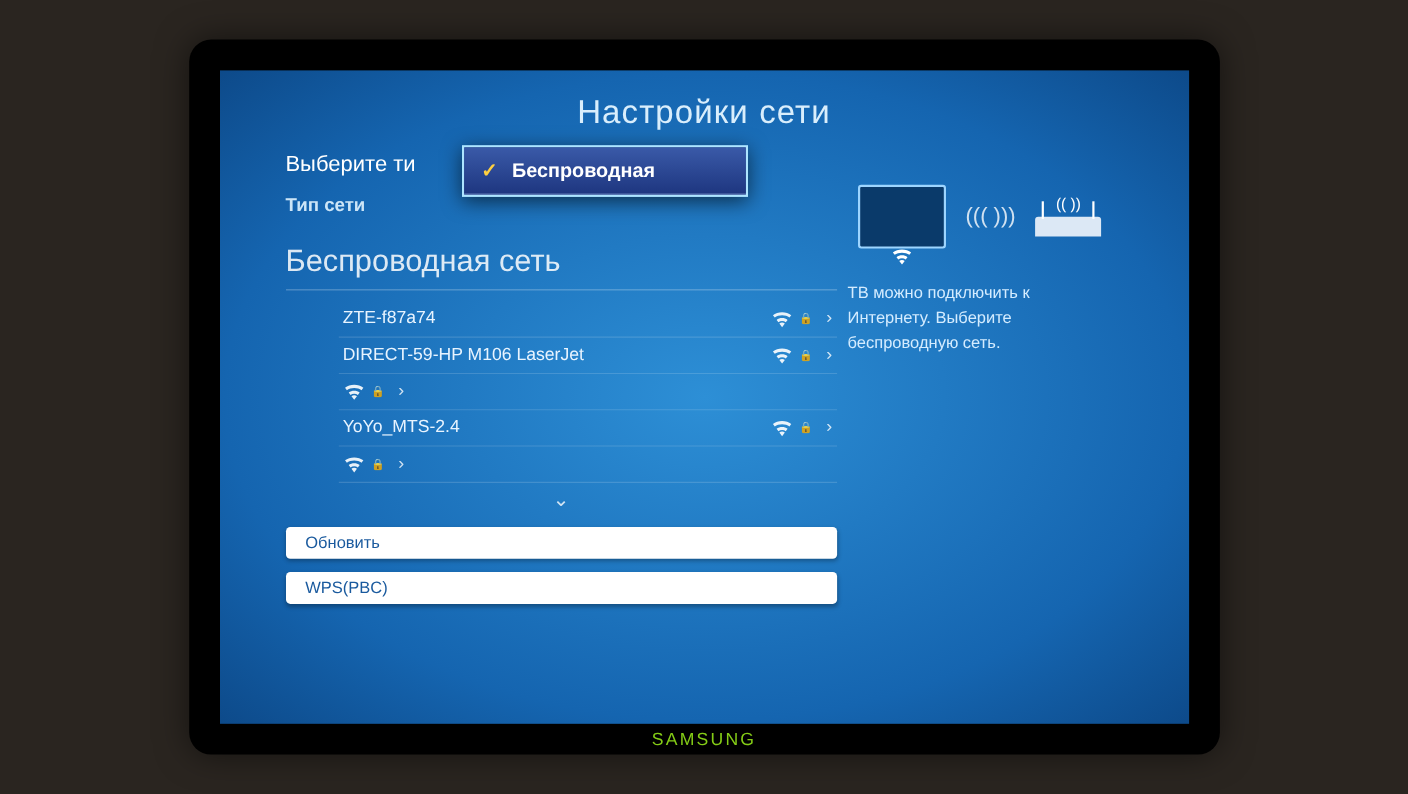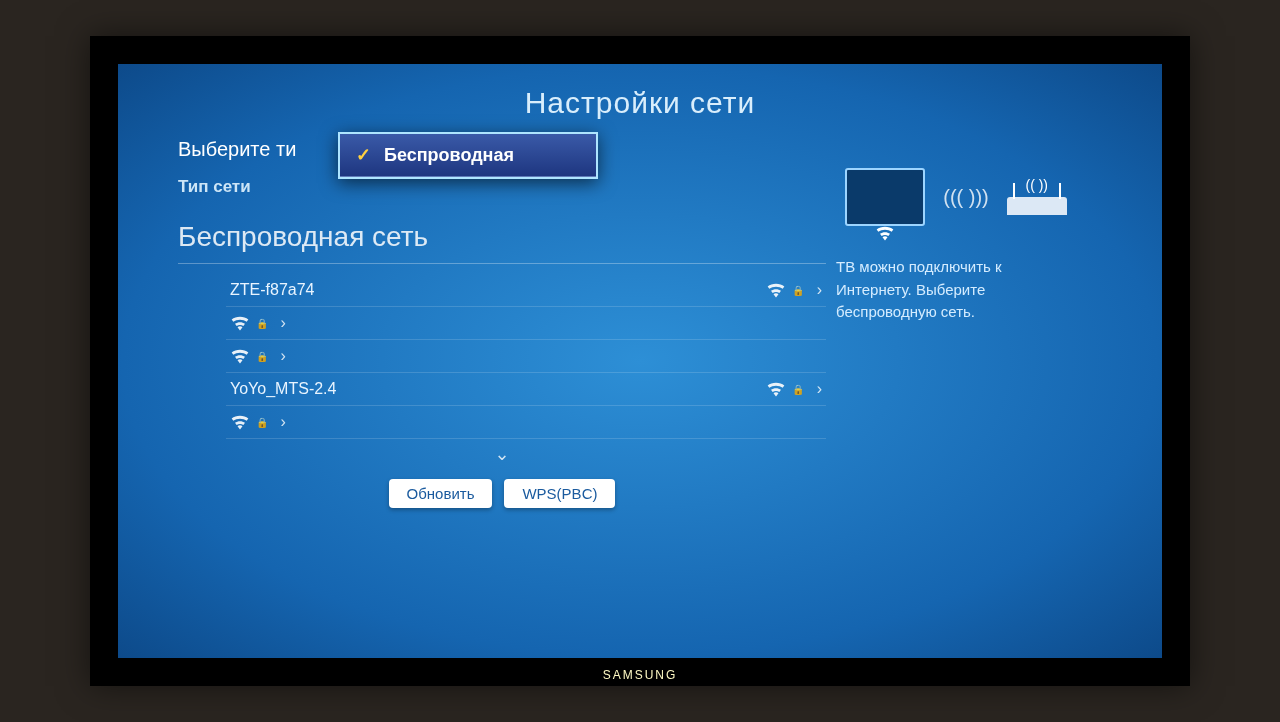--- a/index.html
+++ b/index.html
@@ -7,55 +7,55 @@
     width: 1280px;
     height: 722px;
     background: #2a2520;
     font-family: Arial, sans-serif;
     display: flex;
     align-items: center;
     justify-content: center;
     overflow: hidden;
   }
   .tv-frame {
-    width: 1100px;
+    width: 937px;
     height: 650px;
     background: #000;
-    border-radius: 0;
+    border-radius: 20px;
     padding: 28px;
     position: relative;
     box-shadow: 0 0 30px rgba(0,0,0,0.5);
   }
   .tv-brand {
     position: absolute;
     bottom: 4px;
     left: 50%;
     transform: translateX(-50%);
-    color: #fef9c3;
-    font-size: 12px;
+    color: #84cc16;
+    font-size: 16px;
     letter-spacing: 2px;
   }
   .screen {
     width: 100%;
     height: 100%;
     background: radial-gradient(ellipse at center, #2d8fd6 0%, #1565b0 70%, #0d4a8a 100%);
     position: relative;
     overflow: hidden;
   }
   .title {
     text-align: center;
     color: #d9eefc;
     font-size: 30px;
     font-weight: 300;
     padding-top: 22px;
     letter-spacing: 1px;
   }
   .content {
     display: flex;
-    padding: 18px 76px 0 60px;
+    padding: 18px 60px 0 60px;
   }
   .left-col {
     flex: 1;
     position: relative;
   }
   .right-col {
     width: 260px;
     padding-top: 20px;
     text-align: center;
   }
@@ -145,20 +145,21 @@
     color: #fff;
     font-size: 18px;
     padding: 4px 0;
     opacity: 0.8;
   }
   .bottom-buttons {
     display: flex;
     gap: 12px;
     justify-content: center;
     margin-top: 10px;
+    flex-direction: column;
   }
   .btn {
     background: #fff;
     color: #1a5a9e;
     border-radius: 4px;
     padding: 6px 18px;
     font-size: 15px;
     font-weight: 500;
     box-shadow: 0 2px 4px rgba(0,0,0,0.3);
   }
@@ -256,20 +257,21 @@
         <div class="network-list">
           <div class="network-item">
             <span class="name">ZTE-f87a74</span>
             <svg class="wifi-icon" viewBox="0 0 24 18">
                 <path fill="#fff" d="M12 18l-3-4c1.8-1.4 4.2-1.4 6 0l-3 4zm-6-8c3.3-2.7 8.7-2.7 12 0l-2 2.6c-2.2-1.8-5.8-1.8-8 0L6 10zm-4-5.2C7 .5 17 .5 22 4.8l-2 2.6C16 4.2 8 4.2 4 7.4L2 4.8z"></path>
               </svg>
             <span class="lock-icon">🔒</span>
             <span class="chevron">›</span>
           </div>
           <div class="network-item">
+            <span class="name">DIRECT-59-HP M106 LaserJet</span>
             <svg class="wifi-icon" viewBox="0 0 24 18">
                 <path fill="#fff" d="M12 18l-3-4c1.8-1.4 4.2-1.4 6 0l-3 4zm-6-8c3.3-2.7 8.7-2.7 12 0l-2 2.6c-2.2-1.8-5.8-1.8-8 0L6 10zm-4-5.2C7 .5 17 .5 22 4.8l-2 2.6C16 4.2 8 4.2 4 7.4L2 4.8z"></path>
               </svg>
             <span class="lock-icon">🔒</span>
             <span class="chevron">›</span>
           </div>
           <div class="network-item">
             <svg class="wifi-icon" viewBox="0 0 24 18">
                 <path fill="#fff" d="M12 18l-3-4c1.8-1.4 4.2-1.4 6 0l-3 4zm-6-8c3.3-2.7 8.7-2.7 12 0l-2 2.6c-2.2-1.8-5.8-1.8-8 0L6 10zm-4-5.2C7 .5 17 .5 22 4.8l-2 2.6C16 4.2 8 4.2 4 7.4L2 4.8z"></path>
               </svg>

